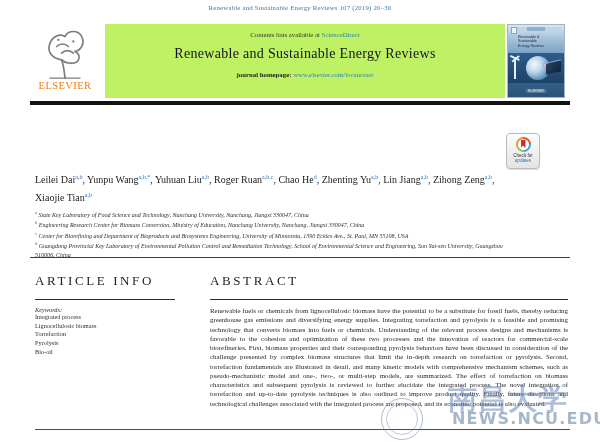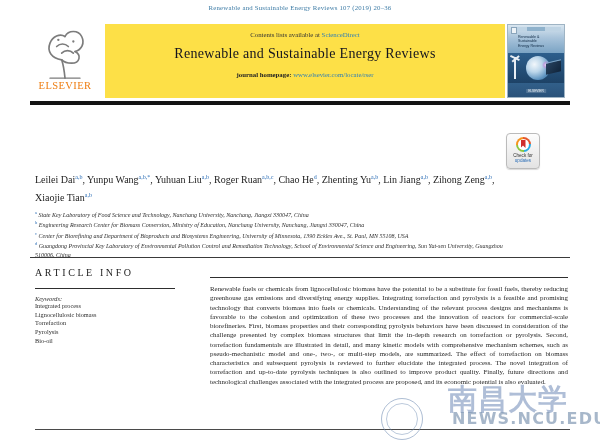--- a/index.html
+++ b/index.html
@@ -10,21 +10,21 @@
   }
   
   .citation { position:absolute; top:4px; left:0; width:100%; text-align:center;
     font-size:6.8px; color:#3e7ca6; letter-spacing:.2px; }
   
   .header { position:absolute; left:30px; top:24px; width:540px; height:76px; }
   .logo { position:absolute; left:0; top:2px; width:70px; height:74px; text-align:center; }
   .logo svg { display:block; margin:0 auto; }
   .logo .wordmark { font-size:10.5px; color:#ee7d11; letter-spacing:.4px; margin-top:-2px; }
   .graybox { position:absolute; left:75px; top:0; width:400px; height:74px;
-    background:#fde047; text-align:center; }
+    background:#bef264; text-align:center; }
   .contents-line { margin-top:7px; font-size:6.8px; color:#333; }
   .link { color:#2f7fb5; text-decoration:none; cursor:pointer; }
   .journal-title { margin-top:8px; font-size:14px; color:#14141e; letter-spacing:.3px; }
   .homepage-line { margin-top:9px; font-size:6.8px; color:#222; font-weight:bold; }
   .homepage-line .link { font-weight:normal; }
   
   .cover { position:absolute; right:5px; top:0; width:58px; height:74px;
     border:1px solid #9fb4c4; background:linear-gradient(180deg,#d9e6f0 0%,#a8c3da 18%,#6d9abd 45%,#33638e 75%,#2a527a 100%);
     overflow:hidden; cursor:pointer; }
   .cover-topbar { position:absolute; top:2px; left:3px; right:3px; height:4px; background:#bfd4e4; }
@@ -64,21 +64,21 @@
   .badge-text { font-family:"Liberation Sans", sans-serif; font-size:4.6px; line-height:5.4px; color:#333; }
   .badge-text .upd { color:#2d6fb7; }
   .authors { position:absolute; left:35px; top:170px; width:468px; font-size:10px;
     line-height:14px; color:#1c1c1c; }
   .authors sup { font-size:6px; color:#2d6fb7; }
   .affils { position:absolute; left:35px; top:209px; width:482px; font-size:6px;
     line-height:8.4px; font-style:italic; color:#2e2e2e; }
   .affils sup { font-size:4.5px; color:#2d6fb7; font-style:normal; }
   .rule-full { position:absolute; left:30px; top:257px; width:540px; height:1px; background:#3a3a3a; }
   
-  .colhead { font-size:10px; letter-spacing:2.6px; color:#1e1e1e; font-family:"Liberation Serif", serif; }
+  .colhead { font-size:13px; letter-spacing:2.6px; color:#1e1e1e; font-family:"Liberation Serif", serif;margin-top:6px; }
   .info-col { position:absolute; left:35px; top:267px; width:145px; }
   .info-rule { margin-top:10px; width:140px; height:1px; background:#2e2e2e; }
   .kw-label { margin-top:6px; font-size:6.3px; font-style:italic; color:#2e2e2e; }
   .kw-item { font-size:6.3px; line-height:8.7px; color:#2e2e2e; }
   .abs-col { position:absolute; left:210px; top:267px; width:358px; }
   .abs-rule { margin-top:10px; width:358px; height:1px; background:#2e2e2e; }
   .abs-text { margin-top:6px; font-size:6.9px; line-height:9.25px; text-align:justify; color:#1f1f1f; }
   .rule-bottom { position:absolute; left:35px; top:429px; width:535px; height:1px; background:#4a4a4a; }
   
   .wm { position:absolute; pointer-events:none; }
@@ -177,20 +177,21 @@
     <div>
         <div class="kw-item">Integrated process</div>
         <div class="kw-item">Lignocellulosic biomass</div>
         <div class="kw-item">Torrefaction</div>
         <div class="kw-item">Pyrolysis</div>
         <div class="kw-item">Bio-oil</div>
       </div>
   </div>
 
   <div class="abs-col">
+    <div class="colhead">ABSTRACT</div>
     <div class="abs-rule"></div>
     <div class="abs-text">Renewable fuels or chemicals from lignocellulosic biomass have the potential to be a substitute for fossil fuels, thereby reducing greenhouse gas emissions and diversifying energy supplies. Integrating torrefaction and pyrolysis is a feasible and promising technology that converts biomass into fuels or chemicals. Understanding of the relevant process designs and mechanisms is favorable to the cohesion and optimization of these two processes and the innovation of reactors for commercial-scale biorefineries. First, biomass properties and their corresponding pyrolysis behaviors have been discussed in consideration of the challenge presented by complex biomass structures that limit the in-depth research on torrefaction or pyrolysis. Second, torrefaction fundamentals are illustrated in detail, and many kinetic models with comprehensive mechanism schemes, such as pseudo-mechanistic model and one-, two-, or multi-step models, are summarized. The effect of torrefaction on biomass characteristics and subsequent pyrolysis is reviewed to further elucidate the integrated process. The novel integration of torrefaction and up-to-date pyrolysis techniques is also outlined to improve product quality. Finally, future directions and technological challenges associated with the integrated process are proposed, and its economic potential is also evaluated.</div>
   </div>
 
   <div class="rule-bottom"></div>
 
   <div class="wm wm-seal"></div>
   <div class="wm wm-cn">南昌大学</div>
   <div class="wm wm-url">NEWS.NCU.EDU.CN</div>
 

